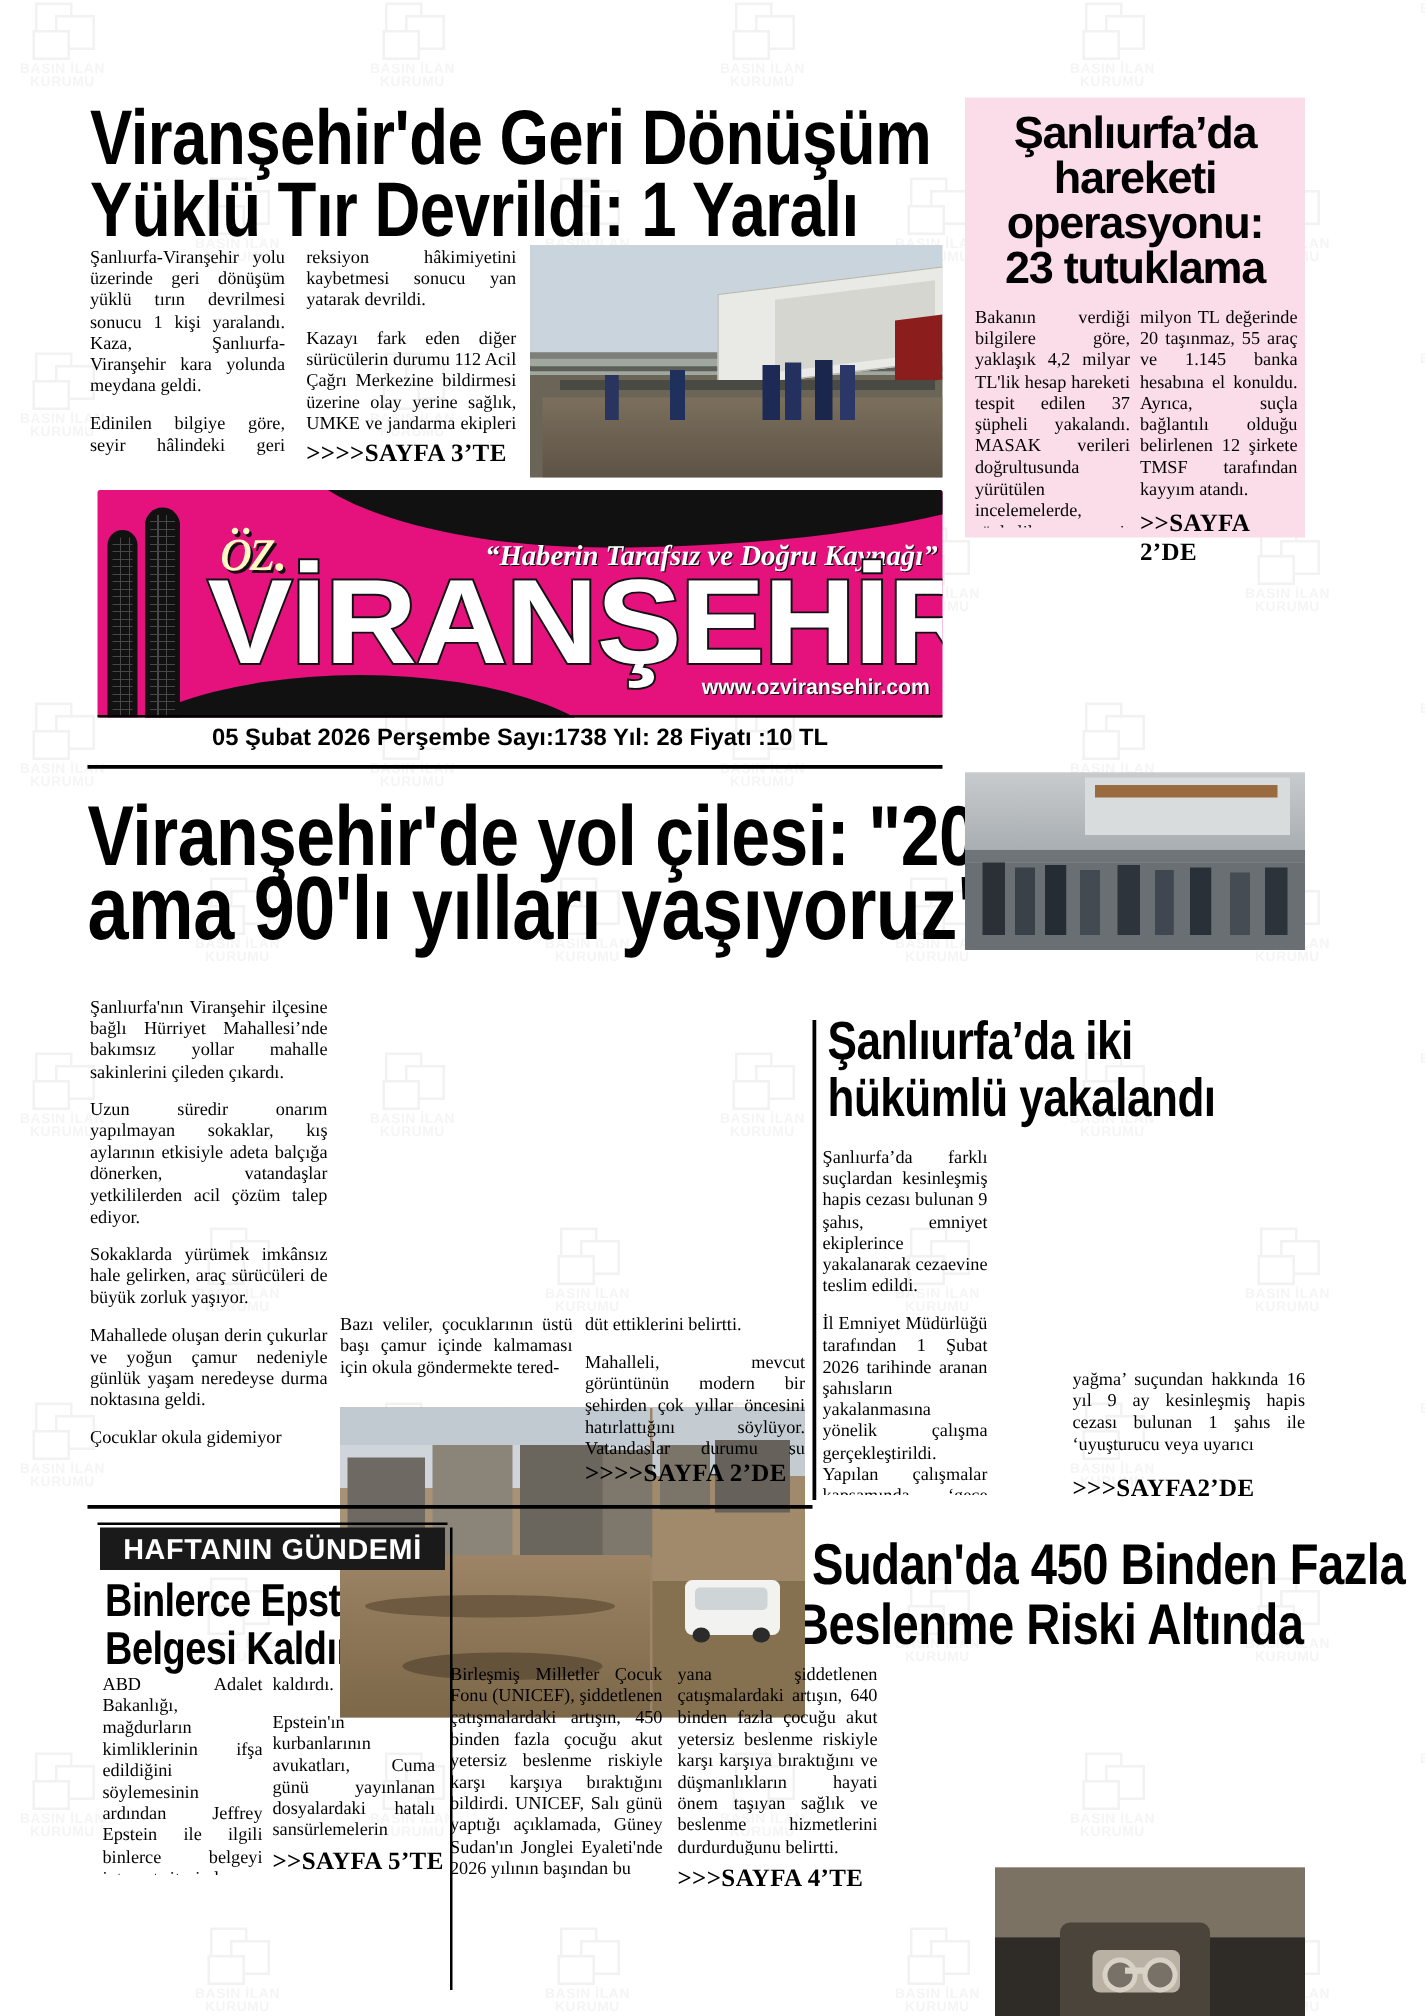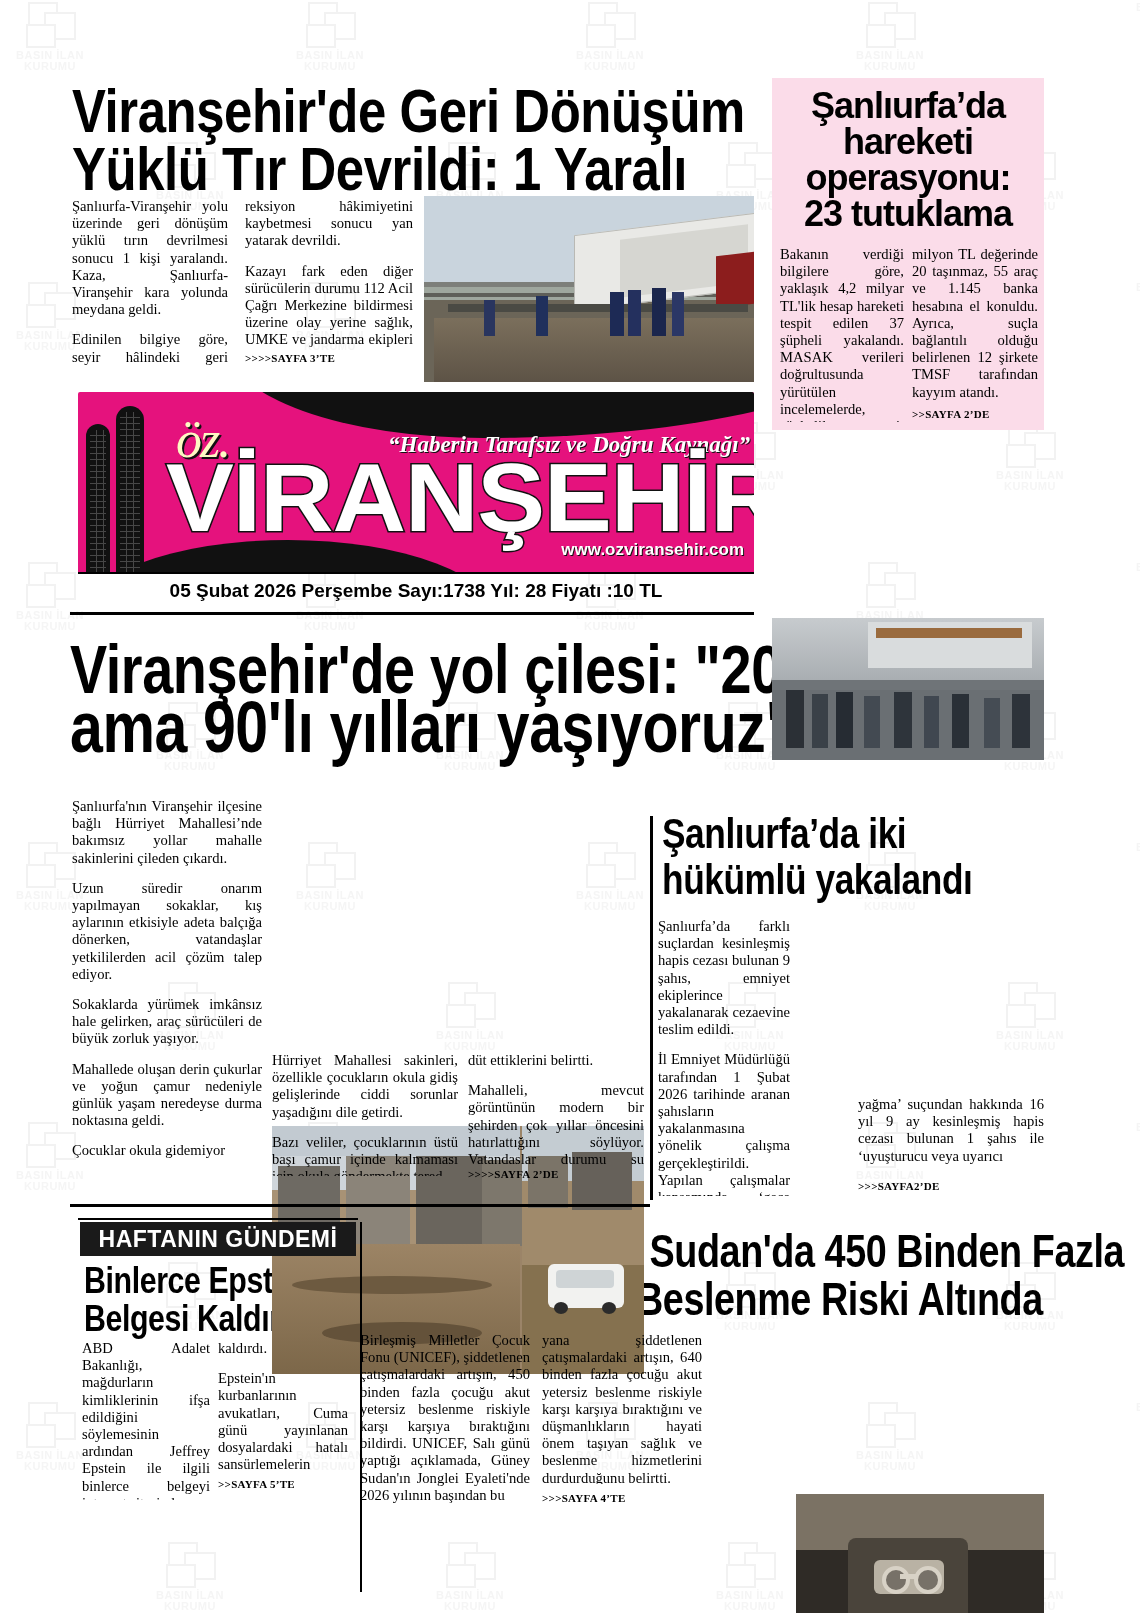--- a/index.html
+++ b/index.html
@@ -13,21 +13,21 @@
   .wmbox i{position:absolute;border:2px solid #e8e8e8;display:block;}
   .wmb1{left:4px;top:0;width:26px;height:22px;}
   .wmb2{left:20px;top:10px;width:28px;height:24px;background:#fff;}
   .wmb3{left:2px;top:22px;width:26px;height:20px;background:#fff;}
   .wmt{font-family:"Liberation Sans",sans-serif;font-weight:700;font-size:11px;
        letter-spacing:.5px;color:#ededed;line-height:11px;}
 
   
   .col{font-size:14.6px;line-height:17.2px;text-align:justify;hyphens:none;}
   .col p{margin:0 0 13px 0;}
-  .ref{font-family:"Liberation Serif",serif;font-weight:bold;font-size:11px;letter-spacing:.3px;}
+  .ref{font-family:"Liberation Serif",serif;font-weight:bold;font-size:20px;letter-spacing:.3px;}
 
   .blkhead{font-family:"Liberation Sans Narrow","Liberation Sans",sans-serif;
            font-weight:700;color:#000;letter-spacing:-.5px;
            transform:scaleX(.82);transform-origin:left center;white-space:nowrap;}
 
   
   .abs{position:absolute;z-index:2;}
   .photo{position:relative;overflow:hidden;background:#8b8b8b;}
   .photo .px{position:absolute;}
 
@@ -653,21 +653,20 @@
        background:linear-gradient(#c4ccd2 0 22%, #a08a6b 22% 56%, #85714f 56% 100%);"></div>
   <div class="px" style="left:256px;top:30px;width:40px;height:52px;background:#7b7468;"></div>
   <div class="px" style="left:300px;top:26px;width:60px;height:58px;background:#66615a;"></div>
   <div class="px" style="left:276px;top:138px;width:76px;height:44px;background:#f2f2f0;border-radius:6px;"></div>
   <div class="px" style="left:284px;top:144px;width:58px;height:18px;background:#cfd4d6;border-radius:4px;"></div>
   <div class="px" style="left:282px;top:176px;width:14px;height:12px;background:#2b2b2b;border-radius:50%;"></div>
   <div class="px" style="left:330px;top:176px;width:14px;height:12px;background:#2b2b2b;border-radius:50%;"></div>
 </div>
 
 <div class="abs col" style="left:272px;top:1052px;width:186px;height:124px;overflow:hidden;">
-    <p>Hürriyet Mahallesi sakinleri, özellikle çocukların okula gidiş gelişlerinde ciddi sorunlar yaşadığını dile getirdi.</p>
     <p> Bazı veliler, çocuklarının üstü başı çamur içinde kalmaması için okula göndermekte tered-</p>
   </div>
 <div class="abs col" style="left:468px;top:1052px;width:176px;height:112px;overflow:hidden;">
     <p>düt ettiklerini belirtti.</p>
     <p>Mahalleli, mevcut görüntünün modern bir şehirden çok yıllar öncesini hatırlattığını söylüyor. Vatandaşlar durumu şu sözlerle özetledi:</p>
   </div>
 <div class="abs ref" style="left:468px;top:1168px;">&gt;&gt;&gt;&gt;SAYFA 2’DE</div>
 
 <div class="rule" style="left:650px;top:816px;width:3px;height:384px;"></div>
 

